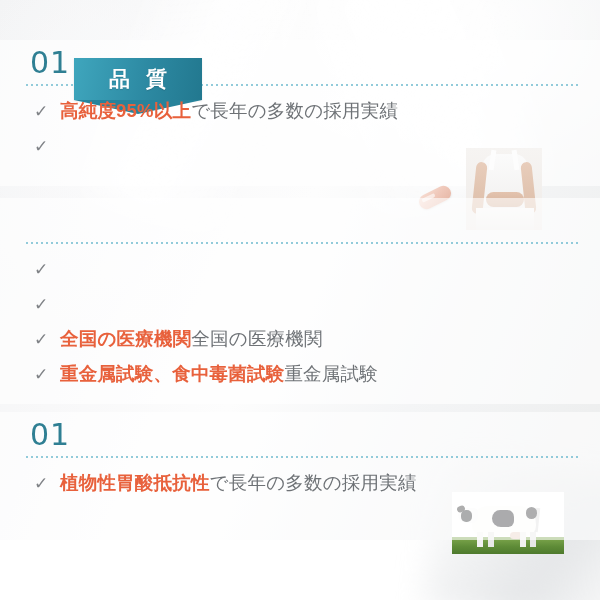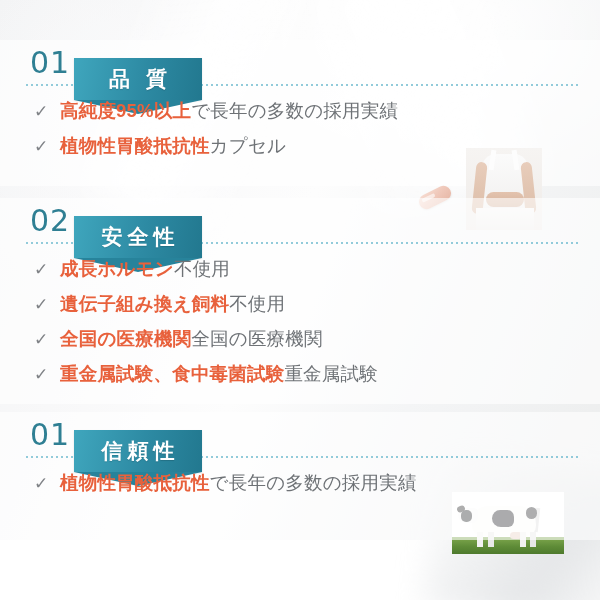--- a/index.html
+++ b/index.html
@@ -140,56 +140,48 @@
       </div>
     </div>
 
     <div class="list">
       <div class="li">
         <span class="chk">✓</span>
         <span class="txt"><span class="em">高純度95%以上</span><span>で長年の多数の採用実績</span></span>
       </div>
       <div class="li">
         <span class="chk">✓</span>
-        <span class="txt"><span class="em">植物性胃酸抵抗性</span><span>カプセル</span></span>
       </div>
     </div>
 
     <div class="photo ph-woman">
       <div class="w-body"></div>
       <div class="w-strapL"></div>
       <div class="w-strapR"></div>
       <div class="w-skinL"></div>
       <div class="w-skinR"></div>
       <div class="w-hands"></div>
       <div class="w-skirt"></div>
     </div>
     <div class="capsule"></div>
   </div>
 
   <div class="section sec2">
     <div class="band b2"></div>
 
     <div class="hdr">
       <div class="dotrule"></div>
-      <div class="num">02</div>
-      <div class="banner">
-        <span class="ttl">安全性</span>
-        <span class="tip"></span>
-      </div>
     </div>
 
     <div class="list">
       <div class="li">
         <span class="chk">✓</span>
-        <span class="txt"><span class="em">成長ホルモン</span><span>不使用</span></span>
-      </div>
-      <div class="li">
-        <span class="chk">✓</span>
-        <span class="txt"><span class="em">遺伝子組み換え飼料</span><span>不使用</span></span>
+      </div>
+      <div class="li">
+        <span class="chk">✓</span>
       </div>
       <div class="li">
         <span class="chk">✓</span>
         <span class="txt"><span class="em">全国の医療機関</span><span>全国の医療機関</span></span>
       </div>
       <div class="li">
         <span class="chk">✓</span>
         <span class="txt"><span class="em">重金属試験、食中毒菌試験</span><span>重金属試験</span></span>
       </div>
     </div>
@@ -210,24 +202,20 @@
       <div class="cow-l4"></div>
     </div>
   </div>
 
   <div class="section sec3">
     <div class="band b3"></div>
 
     <div class="hdr">
       <div class="dotrule"></div>
       <div class="num">01</div>
-      <div class="banner">
-        <span class="ttl">信頼性</span>
-        <span class="tip"></span>
-      </div>
     </div>
 
     <div class="list">
       <div class="li">
         <span class="chk">✓</span>
         <span class="txt"><span class="em">植物性胃酸抵抗性</span><span>で長年の多数の採用実績</span></span>
       </div>
     </div>
 
   </div>

